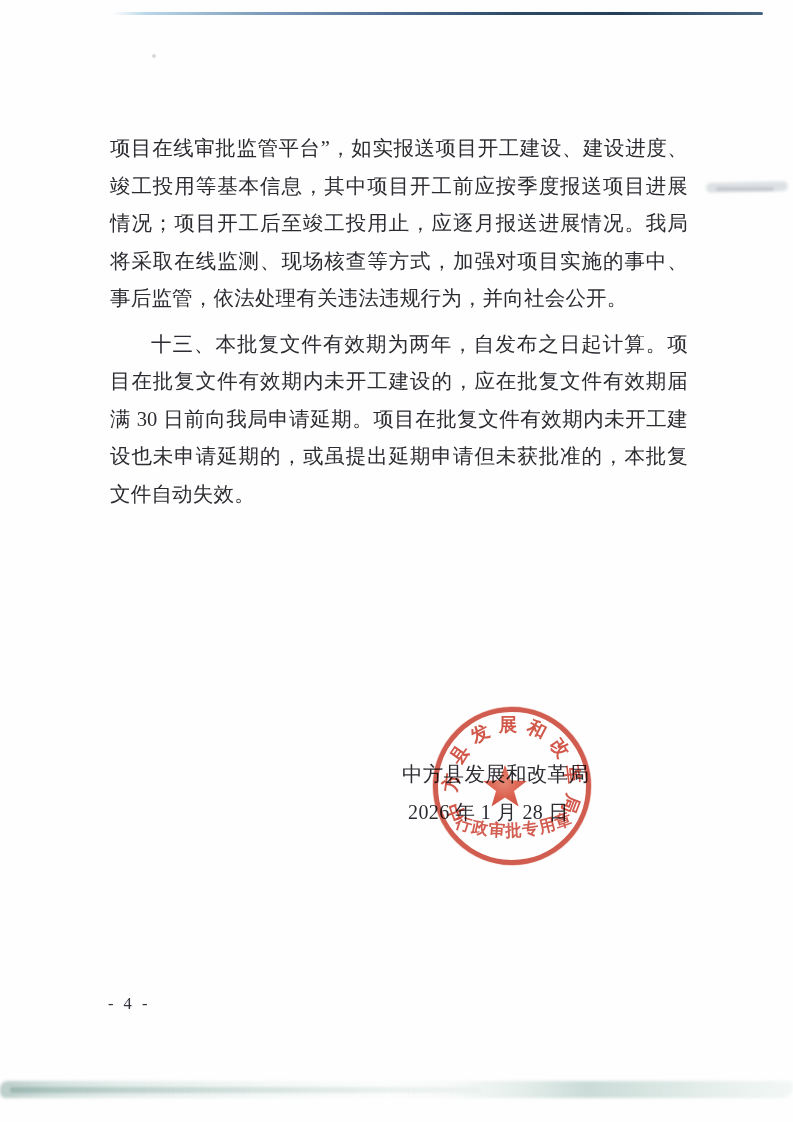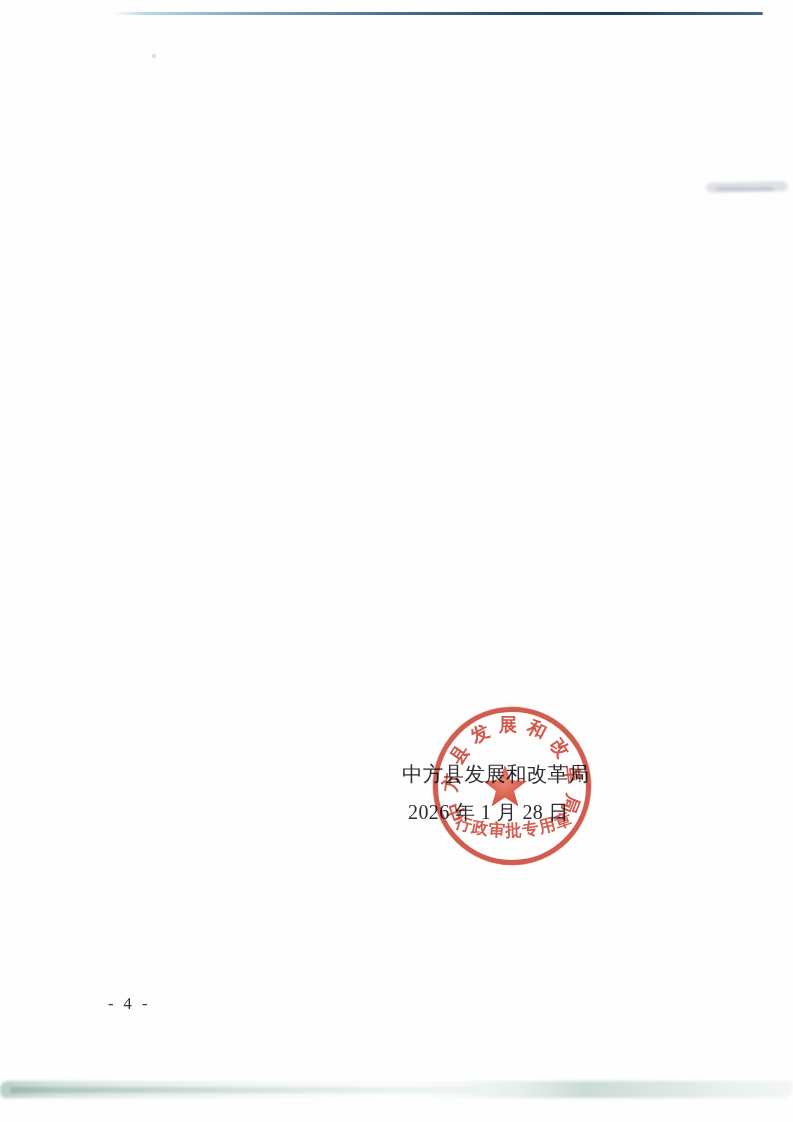--- a/index.html
+++ b/index.html
@@ -140,20 +140,22 @@
 <body>
 
 <div class="page">
 
   <div class="top-line"></div>
   <div class="speck"></div>
   <div class="smudge-a"></div>
   <div class="smudge-b"></div>
 
   <main class="body-text">
+    <p>项目在线审批监管平台”，如实报送项目开工建设、建设进度、竣工投用等基本信息，其中项目开工前应按季度报送项目进展情况；项目开工后至竣工投用止，应逐月报送进展情况。我局将采取在线监测、现场核查等方式，加强对项目实施的事中、事后监管，依法处理有关违法违规行为，并向社会公开。</p>
+    <p class="indent">十三、本批复文件有效期为两年，自发布之日起计算。项目在批复文件有效期内未开工建设的，应在批复文件有效期届满 30 日前向我局申请延期。项目在批复文件有效期内未开工建设也未申请延期的，或虽提出延期申请但未获批准的，本批复文件自动失效。</p>
   </main>
 
   <div class="sig-org">中方县发展和改革局</div>
   <div class="sig-date">2026 年 1 月 28 日</div>
 
   <svg class="stamp" viewBox="0 0 168 168" xmlns="http://www.w3.org/2000/svg">
     <defs>
       <radialGradient id="starG" cx="48%" cy="42%" r="65%">
         <stop offset="0%" stop-color="#e2745c"></stop>
         <stop offset="55%" stop-color="#d64530"></stop>

